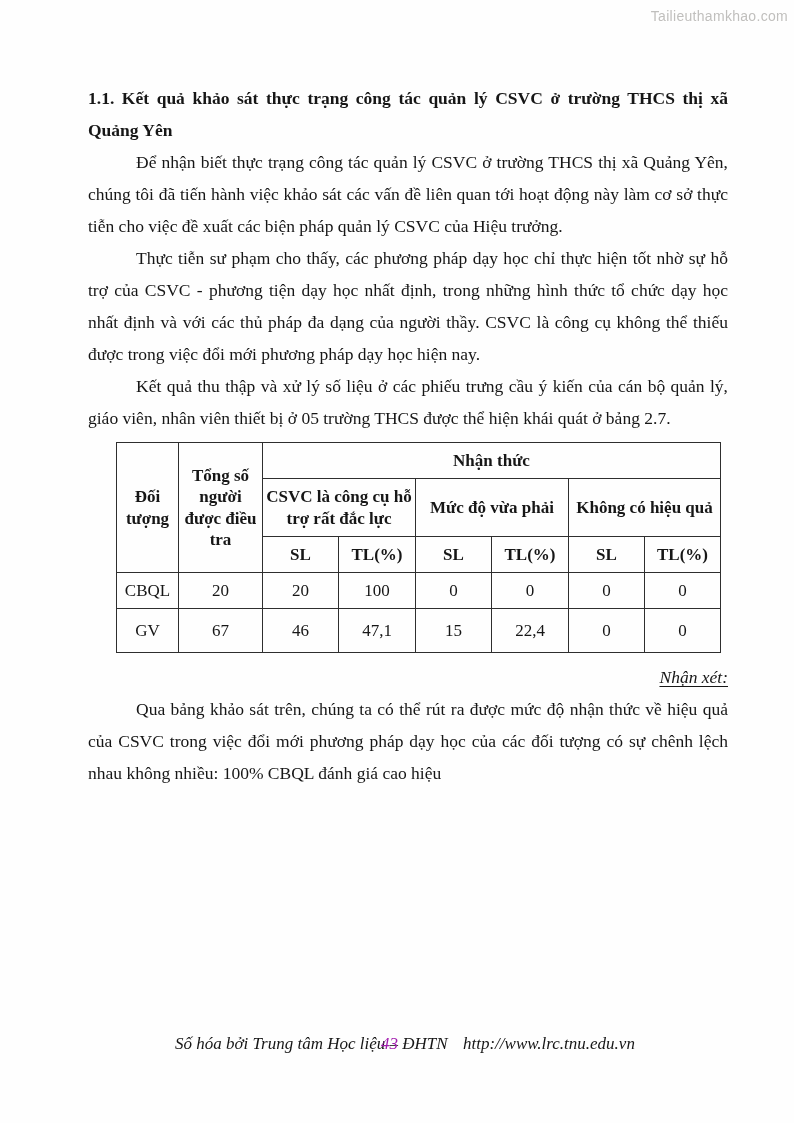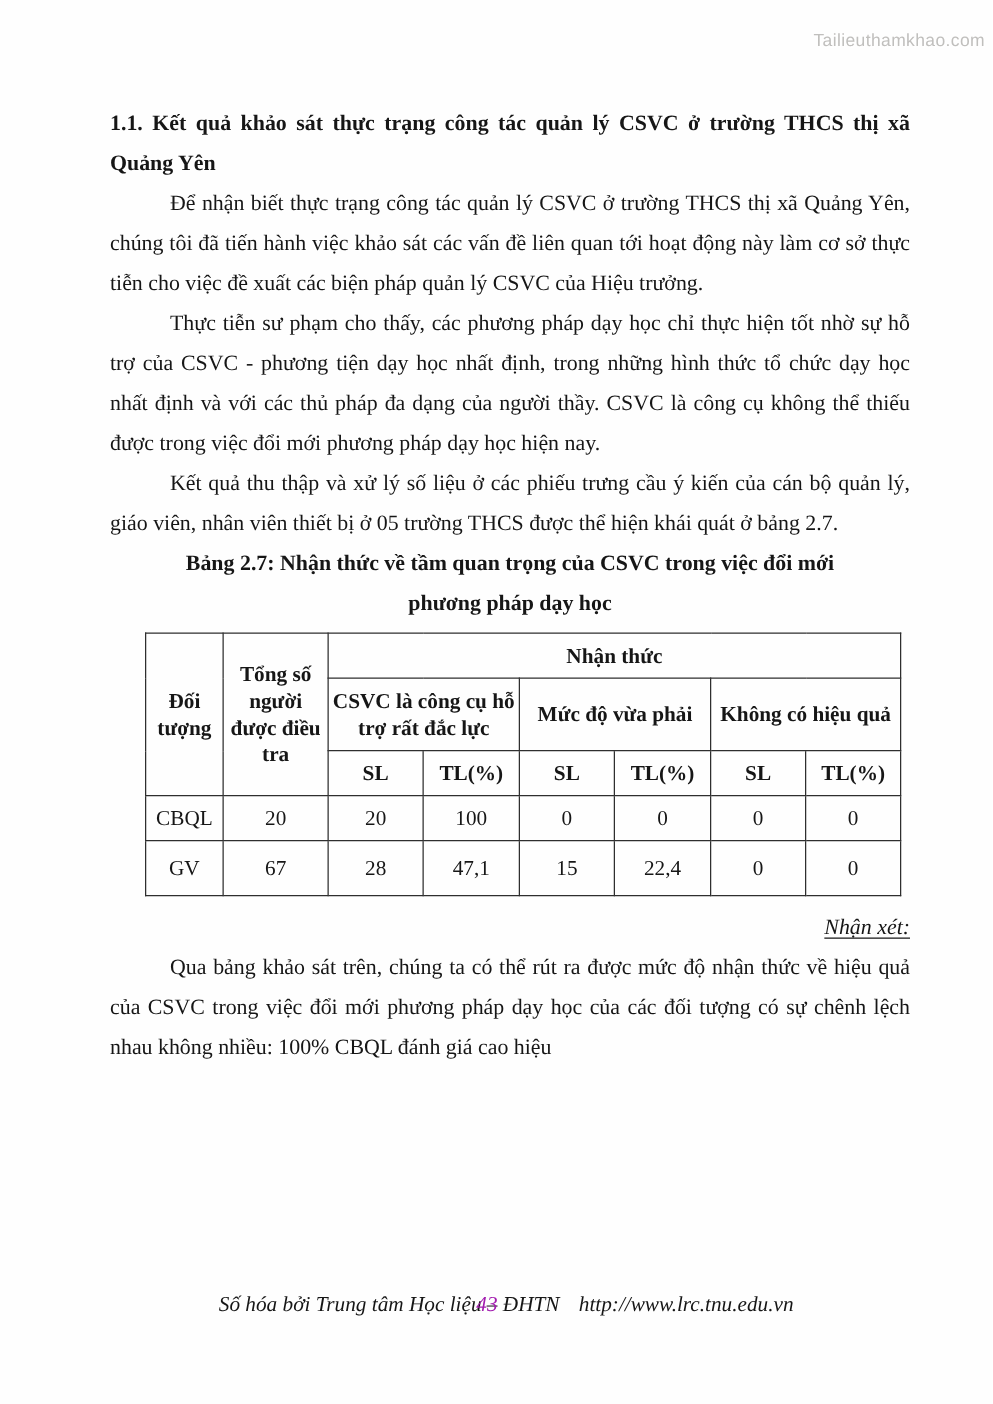--- a/index.html
+++ b/index.html
@@ -14,21 +14,20 @@
   }
   .watermark {
     position: absolute;
     top: 8px;
     right: 6px;
     font-family: "Liberation Sans", "DejaVu Sans", sans-serif;
     font-size: 14px;
     color: #c0bfbd;
     text-shadow: 1px 1px 0 #ffffff;
     letter-spacing: 0.3px;
-    margin-top: 16px;
   }
   .content {
     position: absolute;
     left: 88px;
     top: 82px;
     width: 640px;
   }
   .content p { margin: 0; }
   .line { line-height: 32px; font-size: 17.5px; }
   .h-bold {
@@ -108,21 +107,20 @@
 
     <p class="line h-bold">1.1. Kết quả khảo sát thực trạng công tác quản lý CSVC ở trường THCS thị xã Quảng Yên</p>
 
     <p class="line body-para">Để nhận biết thực trạng công tác quản lý CSVC ở trường THCS thị xã Quảng Yên, chúng tôi đã tiến hành việc khảo sát các vấn đề liên quan tới hoạt động này làm cơ sở thực tiễn cho việc đề xuất các biện pháp quản lý CSVC của Hiệu trưởng.</p>
 
 
     <p class="line body-para">Thực tiễn sư phạm cho thấy, các phương pháp dạy học chỉ thực hiện tốt nhờ sự hỗ trợ của CSVC - phương tiện dạy học nhất định, trong những hình thức tổ chức dạy học nhất định và với các thủ pháp đa dạng của người thầy. CSVC là công cụ không thể thiếu được trong việc đổi mới phương pháp dạy học hiện nay.</p>
 
     <p class="line body-para">Kết quả thu thập và xử lý số liệu ở các phiếu trưng cầu ý kiến của cán bộ quản lý, giáo viên, nhân viên thiết bị ở 05 trường THCS được thể hiện khái quát ở bảng 2.7.</p>
 
-    <p class="line caption"><span>Bảng 2.7: Nhận thức về tầm quan trọng của CSVC  trong việc đổi mới</span><br><span>phương pháp dạy học</span></p>
 
     <table class="survey">
       <colgroup>
         <col style="width:62px">
         <col style="width:84px">
         <col style="width:76px">
         <col style="width:77px">
         <col style="width:76px">
         <col style="width:77px">
         <col style="width:76px">
@@ -153,21 +151,21 @@
           <td>20</td>
           <td>100</td>
           <td>0</td>
           <td>0</td>
           <td>0</td>
           <td>0</td>
         </tr>
         <tr class="drow2">
           <td>GV</td>
           <td>67</td>
-          <td>28</td>
+          <td>46</td>
           <td>47,1</td>
           <td>15</td>
           <td>22,4</td>
           <td>0</td>
           <td>0</td>
         </tr>
       </tbody>
     </table>
 
     <p class="line nhanxet"><span>Nhận xét:</span></p>

